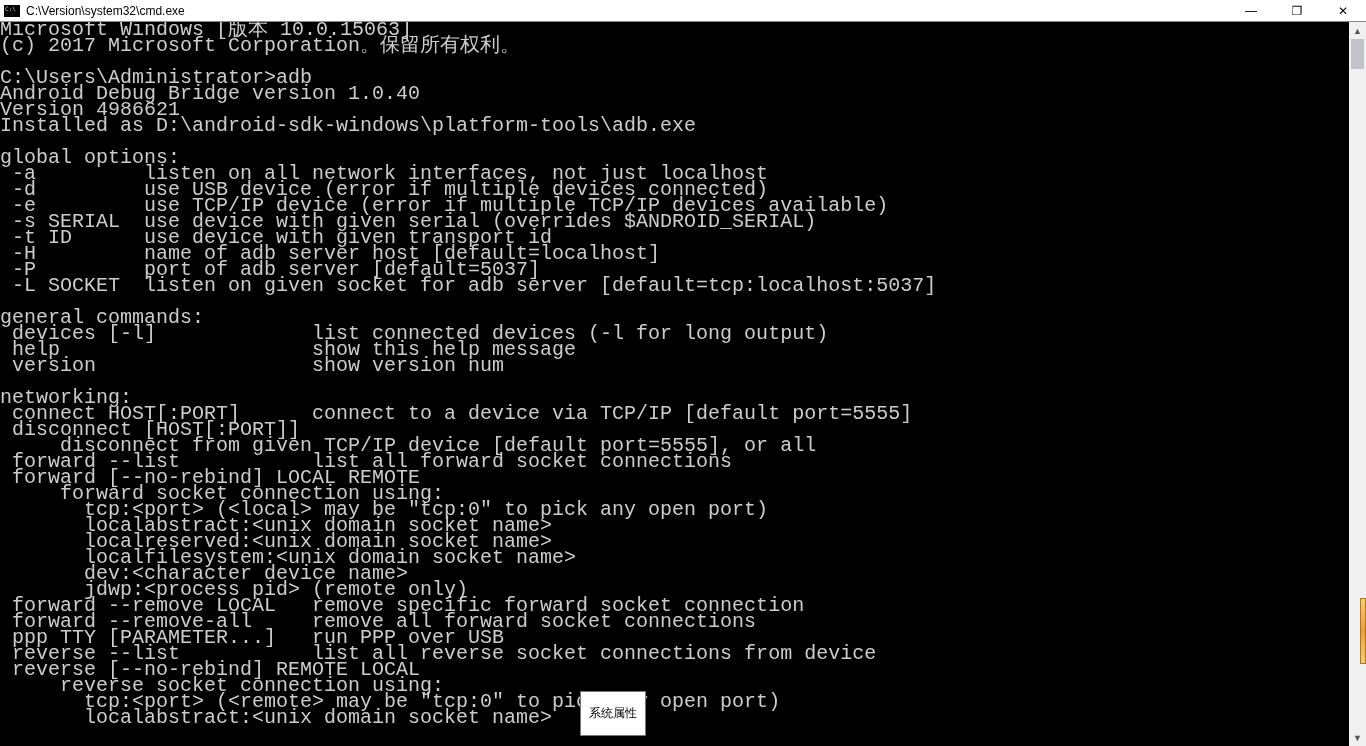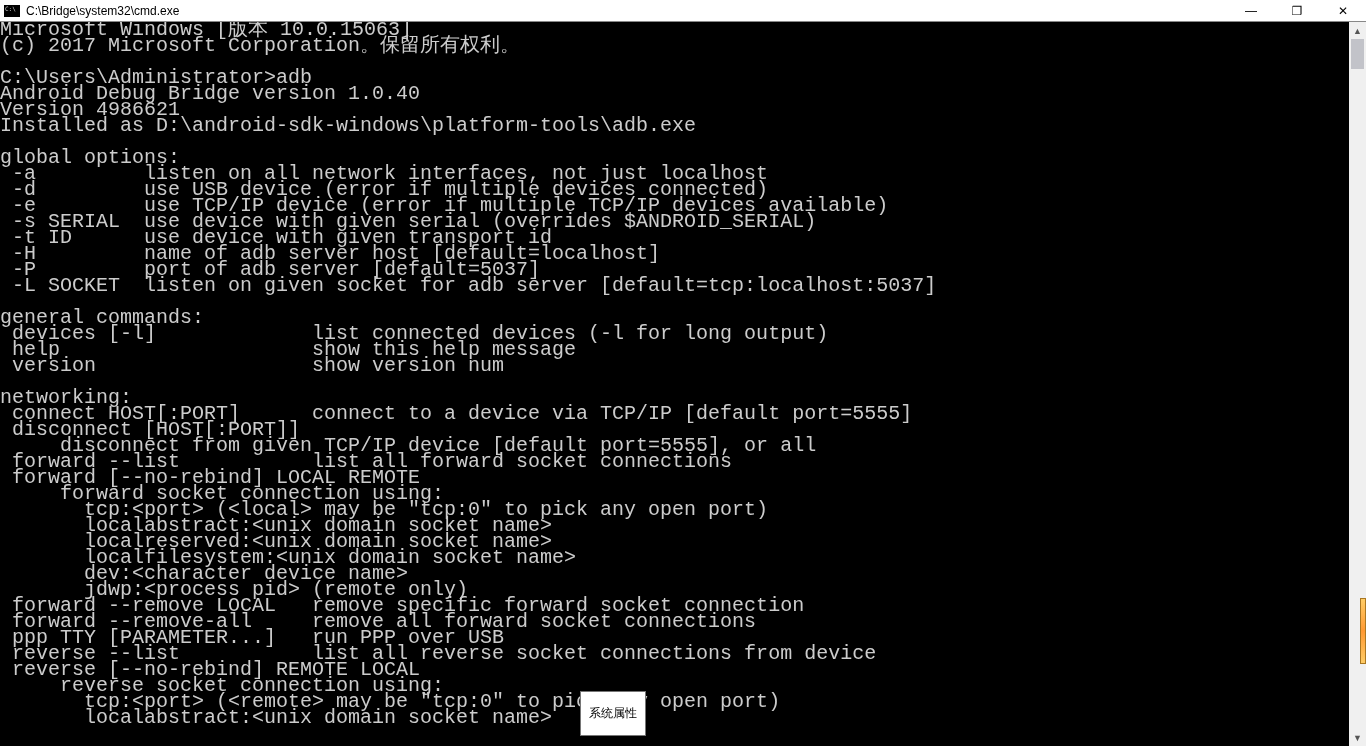--- a/index.html
+++ b/index.html
@@ -21,21 +21,21 @@
   .tooltip { position: absolute; left: 580px; bottom: 10px; background: #fff; border: 1px solid #767676; padding: 13px 8px; font-size: 12px; color: #000; }
   .side-indicator { position: absolute; right: 0; top: 576px; width: 6px; height: 66px; background: linear-gradient(#ffcc66,#ff9933,#ffcc66); border: 1px solid #aa7722; }
 </style>
 </head>
 <body>
 
 <div class="window">
 
   <div class="titlebar">
     <span class="titlebar-icon"></span>
-    <span class="titlebar-text">C:\Bridge\system32\cmd.exe</span>
+    <span class="titlebar-text">C:\Version\system32\cmd.exe</span>
     <span class="titlebar-spacer"></span>
     <div class="win-controls">
       <div class="win-btn">
           <span>—</span>
         </div>
       <div class="win-btn">
           <span>❐</span>
         </div>
       <div class="win-btn close">
           <span>✕</span>

